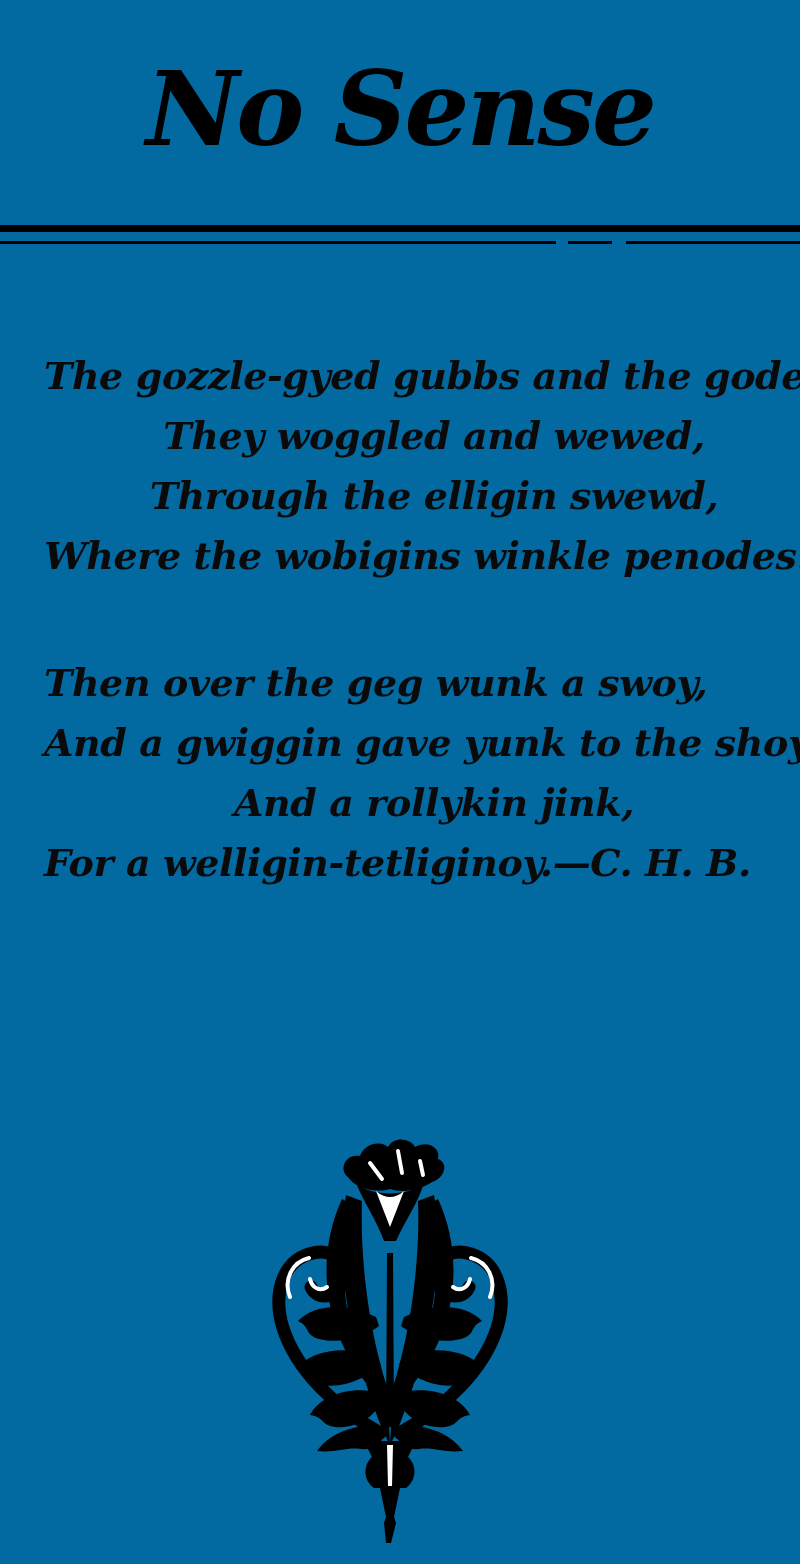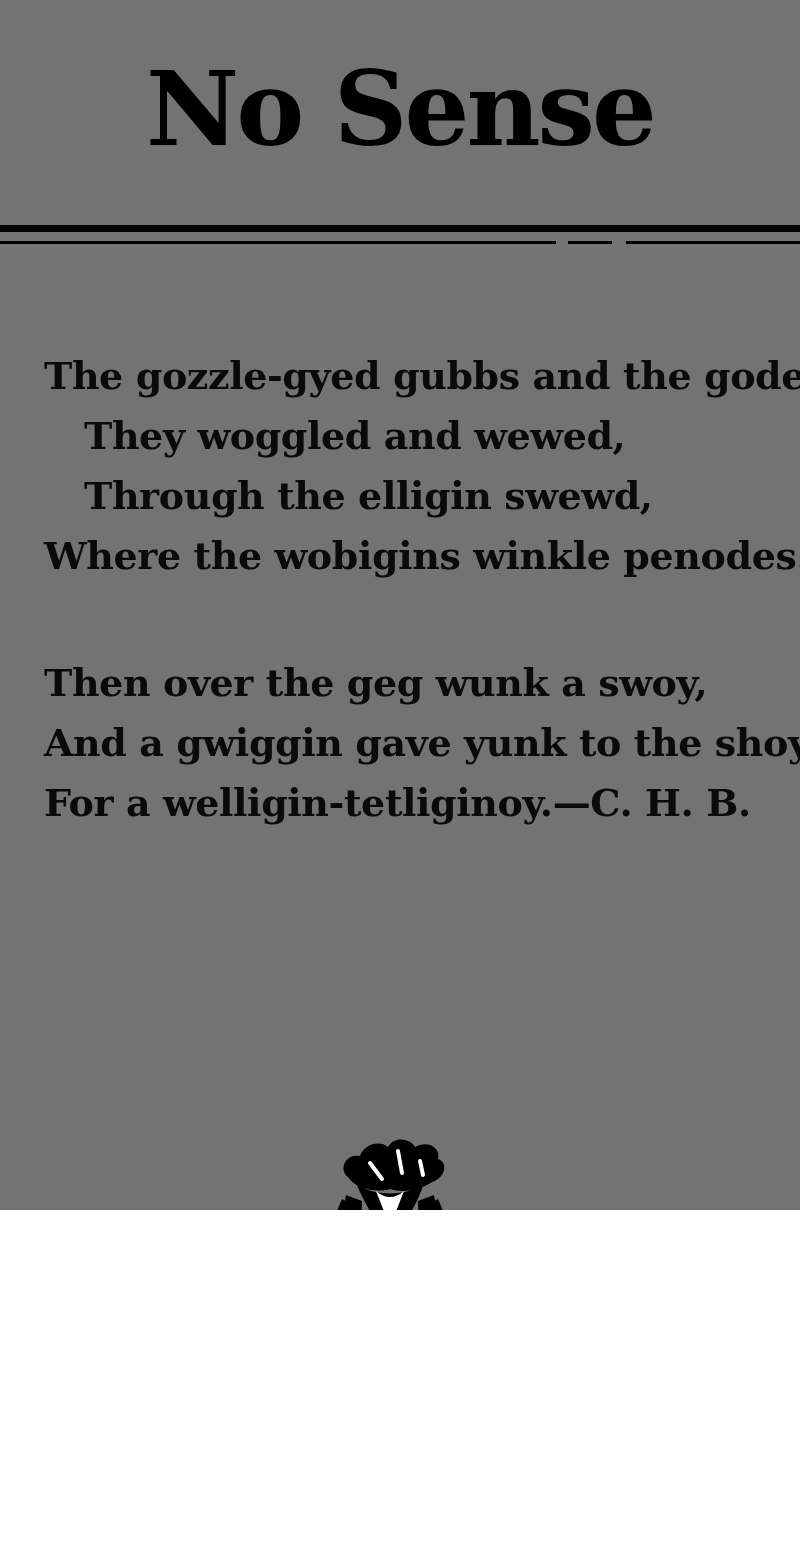--- a/index.html
+++ b/index.html
@@ -3,25 +3,26 @@
 <meta charset="utf-8">
 <style>
   html, body {
     margin: 0;
     padding: 0;
     background: #ffffff;
   }
   .page {
     position: relative;
     width: 800px;
-    height: 1210px;
-    background: #737373;
+    height: 1564px;
+    background: #0369a1;
     color: #0a0a0a;
     font-family: "DejaVu Serif", "Liberation Serif", serif;
     overflow: hidden;
+    font-style: italic;
   }
   .title {
     position: absolute;
     top: 24px;
     left: 0;
     width: 100%;
     height: 170px;
     margin: 0;
     display: flex;
     align-items: center;
@@ -57,21 +58,21 @@
     left: 44px;
     right: 16px;
     font-size: 38px;
     line-height: 60px;
     font-weight: bold;
     letter-spacing: -0.4px;
     color: #0a0a0a;
   }
   .stanza + .stanza { margin-top: 67px; }
   .poem-line { white-space: nowrap; }
-  .poem-line.indent { padding-left: 40px; }
+  .poem-line.indent { padding-left: 40px; text-align: center; }
   .ornament {
     position: absolute;
     top: 1133px;
     left: 230px;
     width: 320px;
     height: 414px;
   }
 </style>
 </head>
 <body>
@@ -88,20 +89,21 @@
   <div class="poem">
       <div class="stanza">
         <div class="poem-line">The gozzle-gyed gubbs and the godes,</div>
         <div class="poem-line indent">They woggled and wewed,</div>
         <div class="poem-line indent">Through the elligin swewd,</div>
         <div class="poem-line">Where the wobigins winkle penodes.</div>
       </div>
       <div class="stanza">
         <div class="poem-line">Then over the geg wunk a swoy,</div>
         <div class="poem-line">And a gwiggin gave yunk to the shoy,</div>
+        <div class="poem-line indent">And a rollykin jink,</div>
         <div class="poem-line">For a welligin-tetliginoy.—C. H. B.</div>
       </div>
     </div>
 
   <svg class="ornament" viewBox="0 0 320 410" xmlns="http://www.w3.org/2000/svg" aria-hidden="true">
 
     <path fill="#000" d="M160,54 C146,58 126,54 118,42 C108,34 116,18 130,21 C134,9 150,5 158,12 C164,1 180,3 185,12 C197,5 211,12 208,24 C219,28 215,43 202,47 C188,56 172,58 160,54 Z"></path>
 
     <path fill="#000" d="M126,48 C142,62 178,62 194,48 C187,70 176,84 166,106 L154,106 C146,84 134,68 126,48 Z"></path>
     <g stroke="#fff" stroke-width="4" fill="none" stroke-linecap="round">

